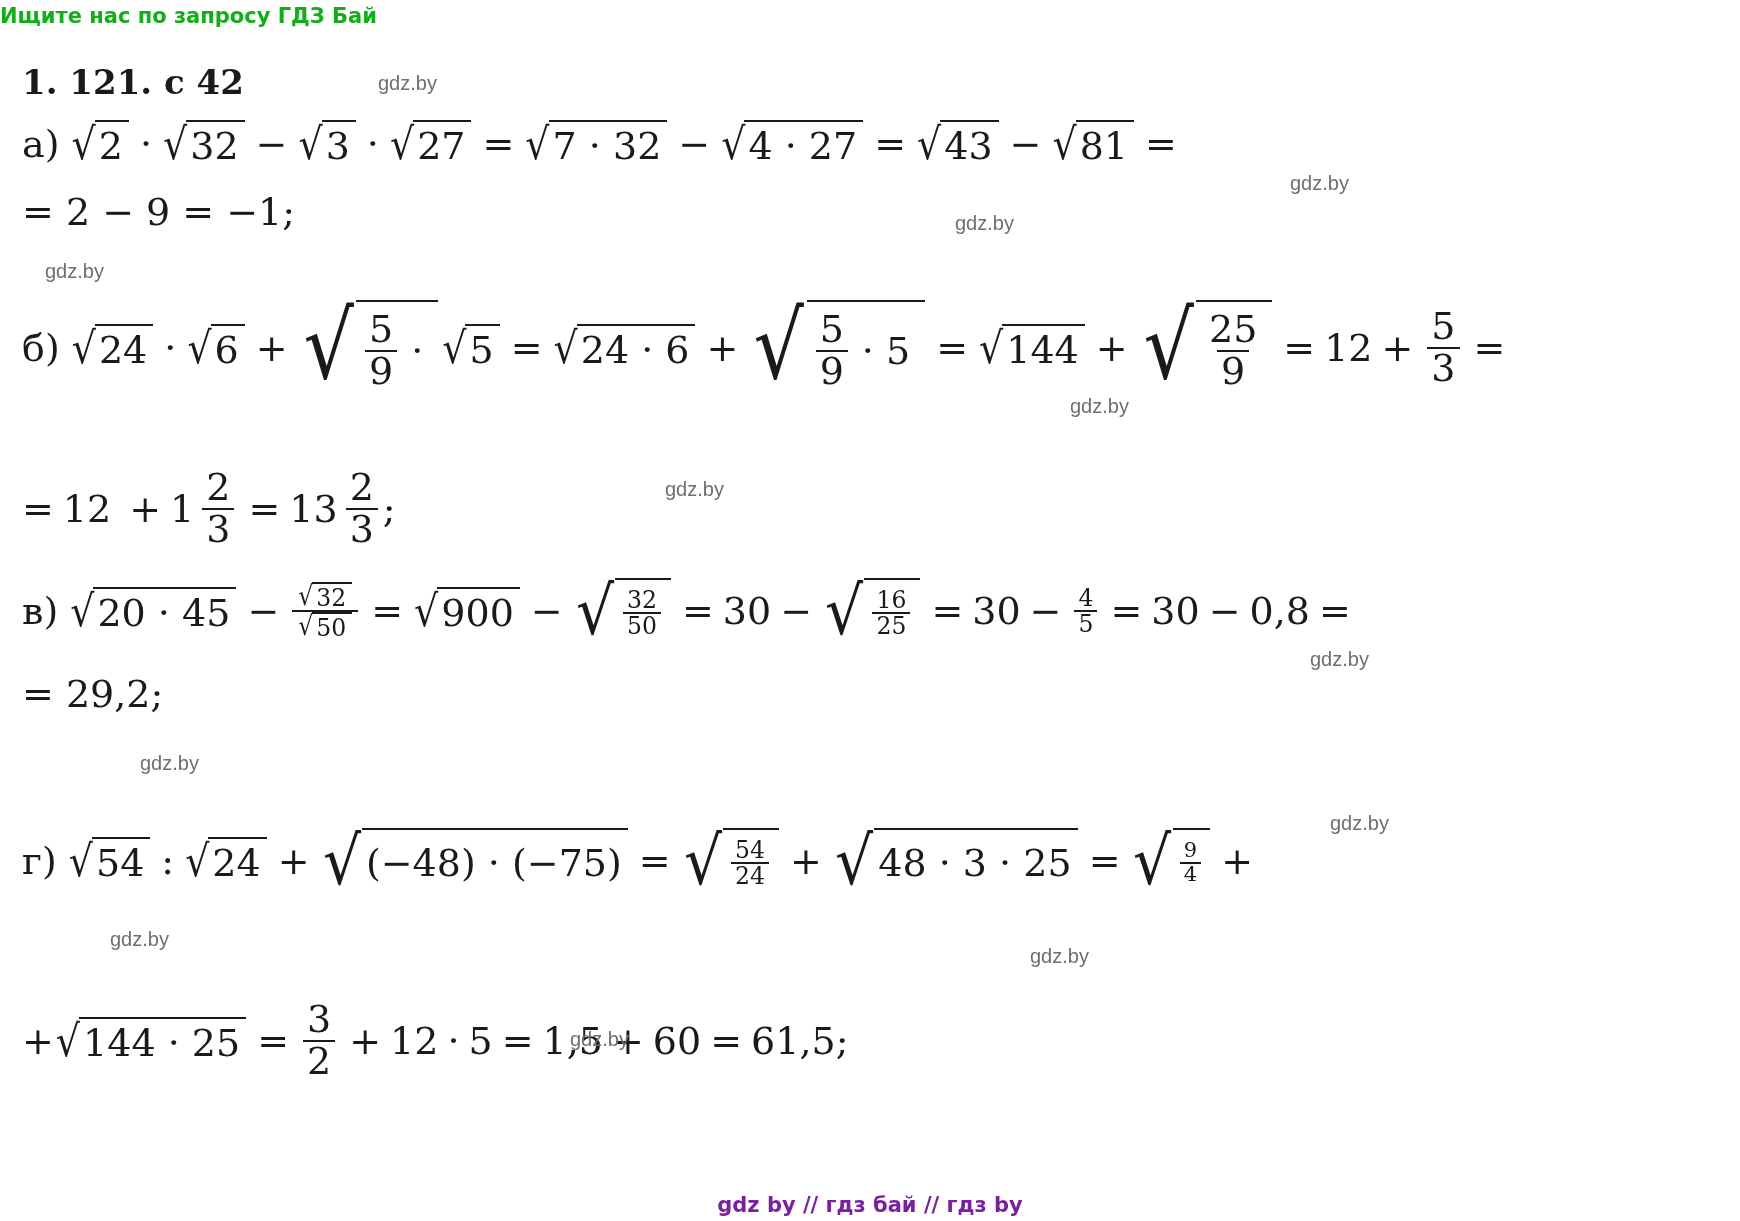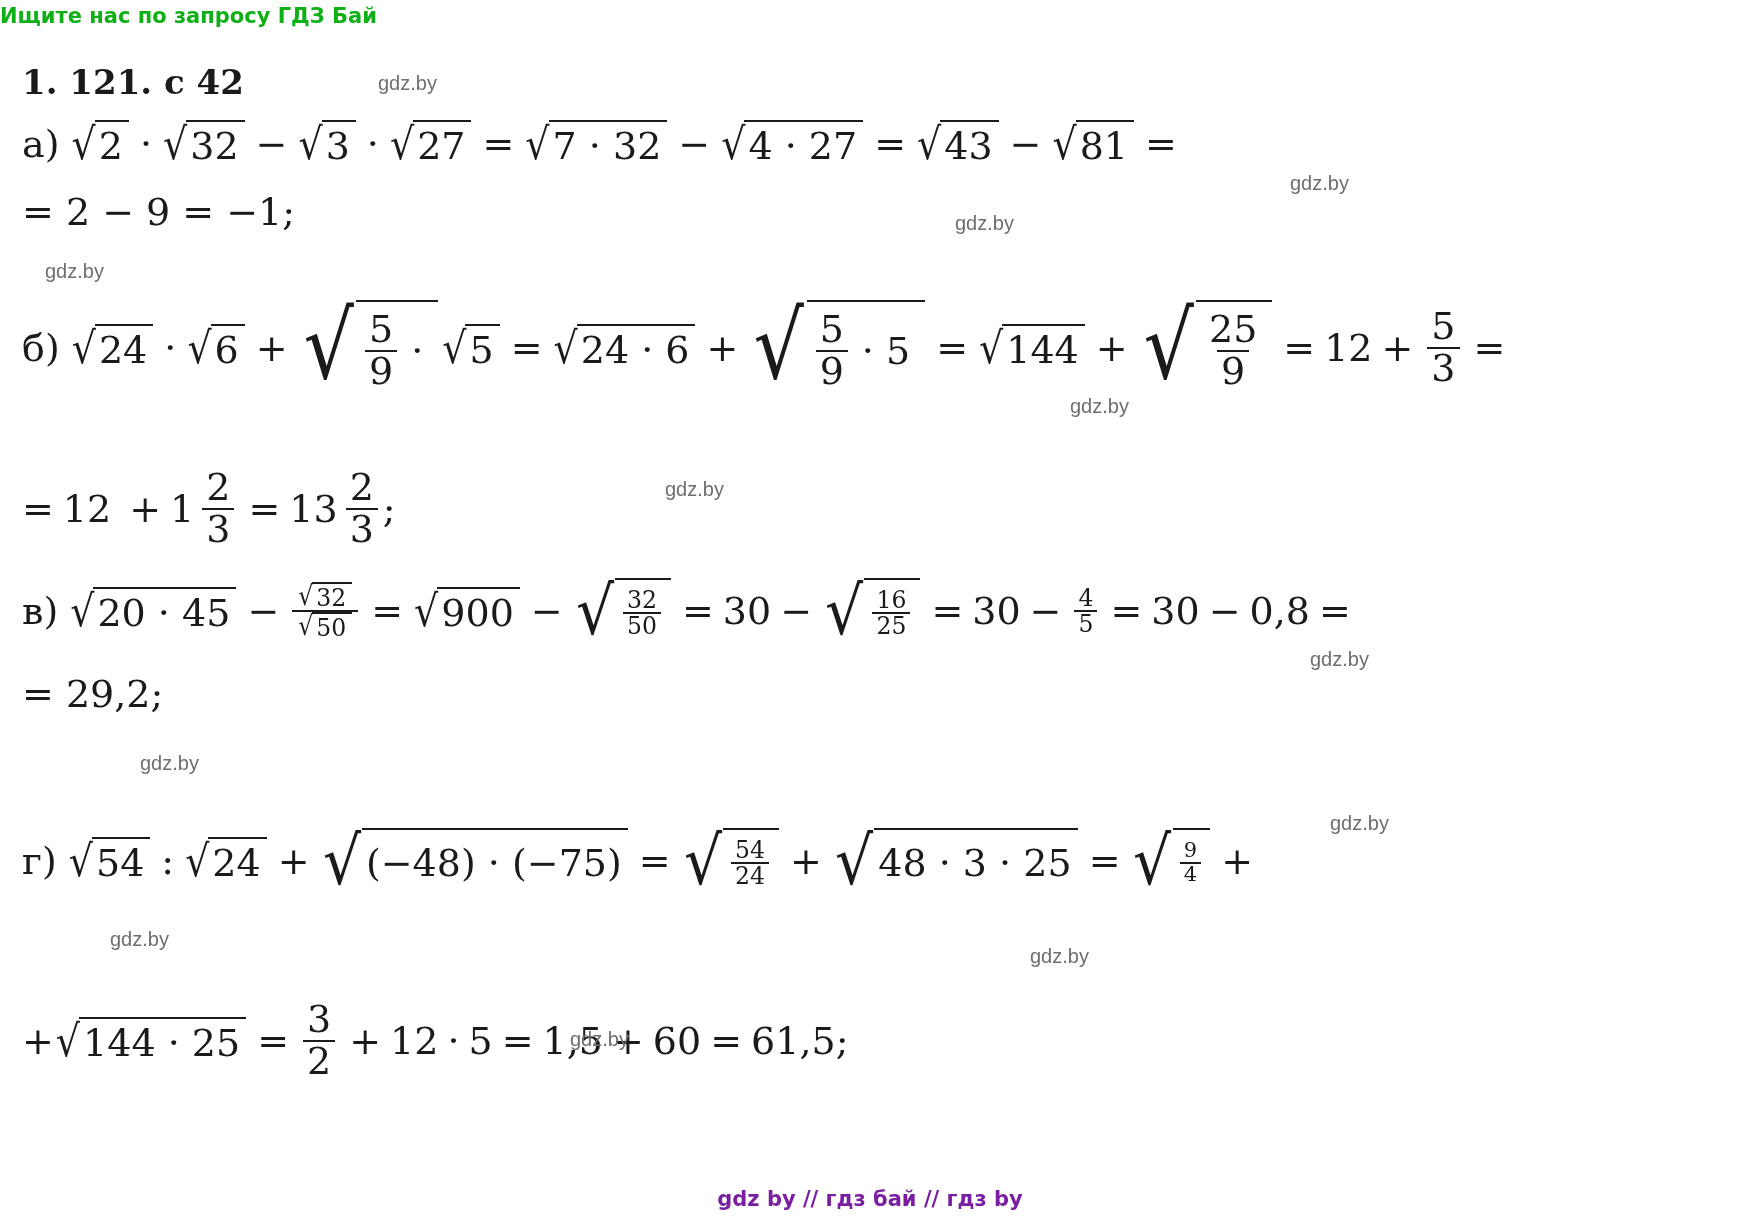--- a/index.html
+++ b/index.html
@@ -23,21 +23,21 @@
     left: 0;
     width: 100%;
     text-align: left;
     color: #0fb016;
     font-weight: bold;
     font-size: 21px;
     font-family: "DejaVu Sans", sans-serif;
   }
   .promo-bottom {
     position: absolute;
-    bottom: 10px;
+    bottom: 4px;
     left: 0;
     width: 100%;
     text-align: center;
     color: #7a1fa2;
     font-weight: bold;
     font-size: 21px;
   }
 
   
   .wm {

